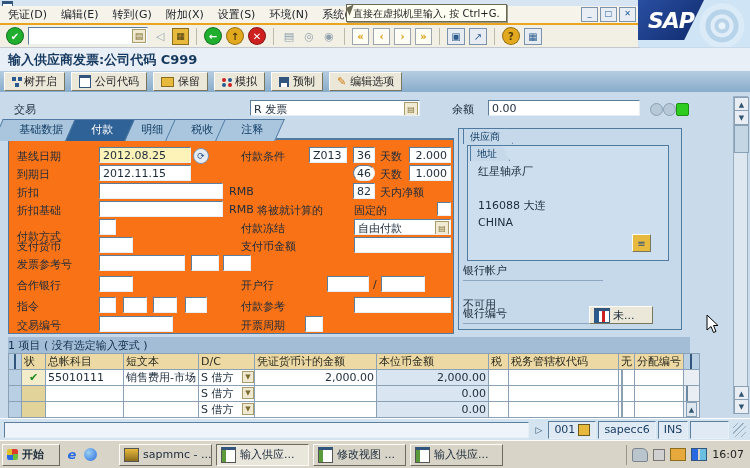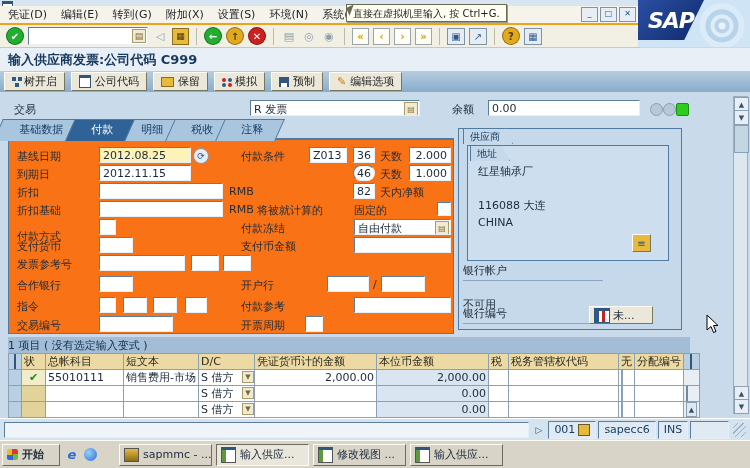--- a/index.html
+++ b/index.html
@@ -469,15 +469,23 @@
       <span>输入供应...</span>
     </span>
     <span class="task-btn">
       <span class="ticn t3"></span>
       <span>修改视图 ...</span>
     </span>
     <span class="task-btn">
       <span class="ticn t3"></span>
       <span>输入供应...</span>
     </span>
+    <span class="tray">
+      <span class="tray-sep"></span>
+      <span class="tr-hand"></span>
+      <span class="tr-sm"></span>
+      <span class="tr-folder"></span>
+      <span class="tr-net"></span>
+      <span class="clock">16:07</span>
+    </span>
   </div>
 
 </div>
 
 </body></html>

